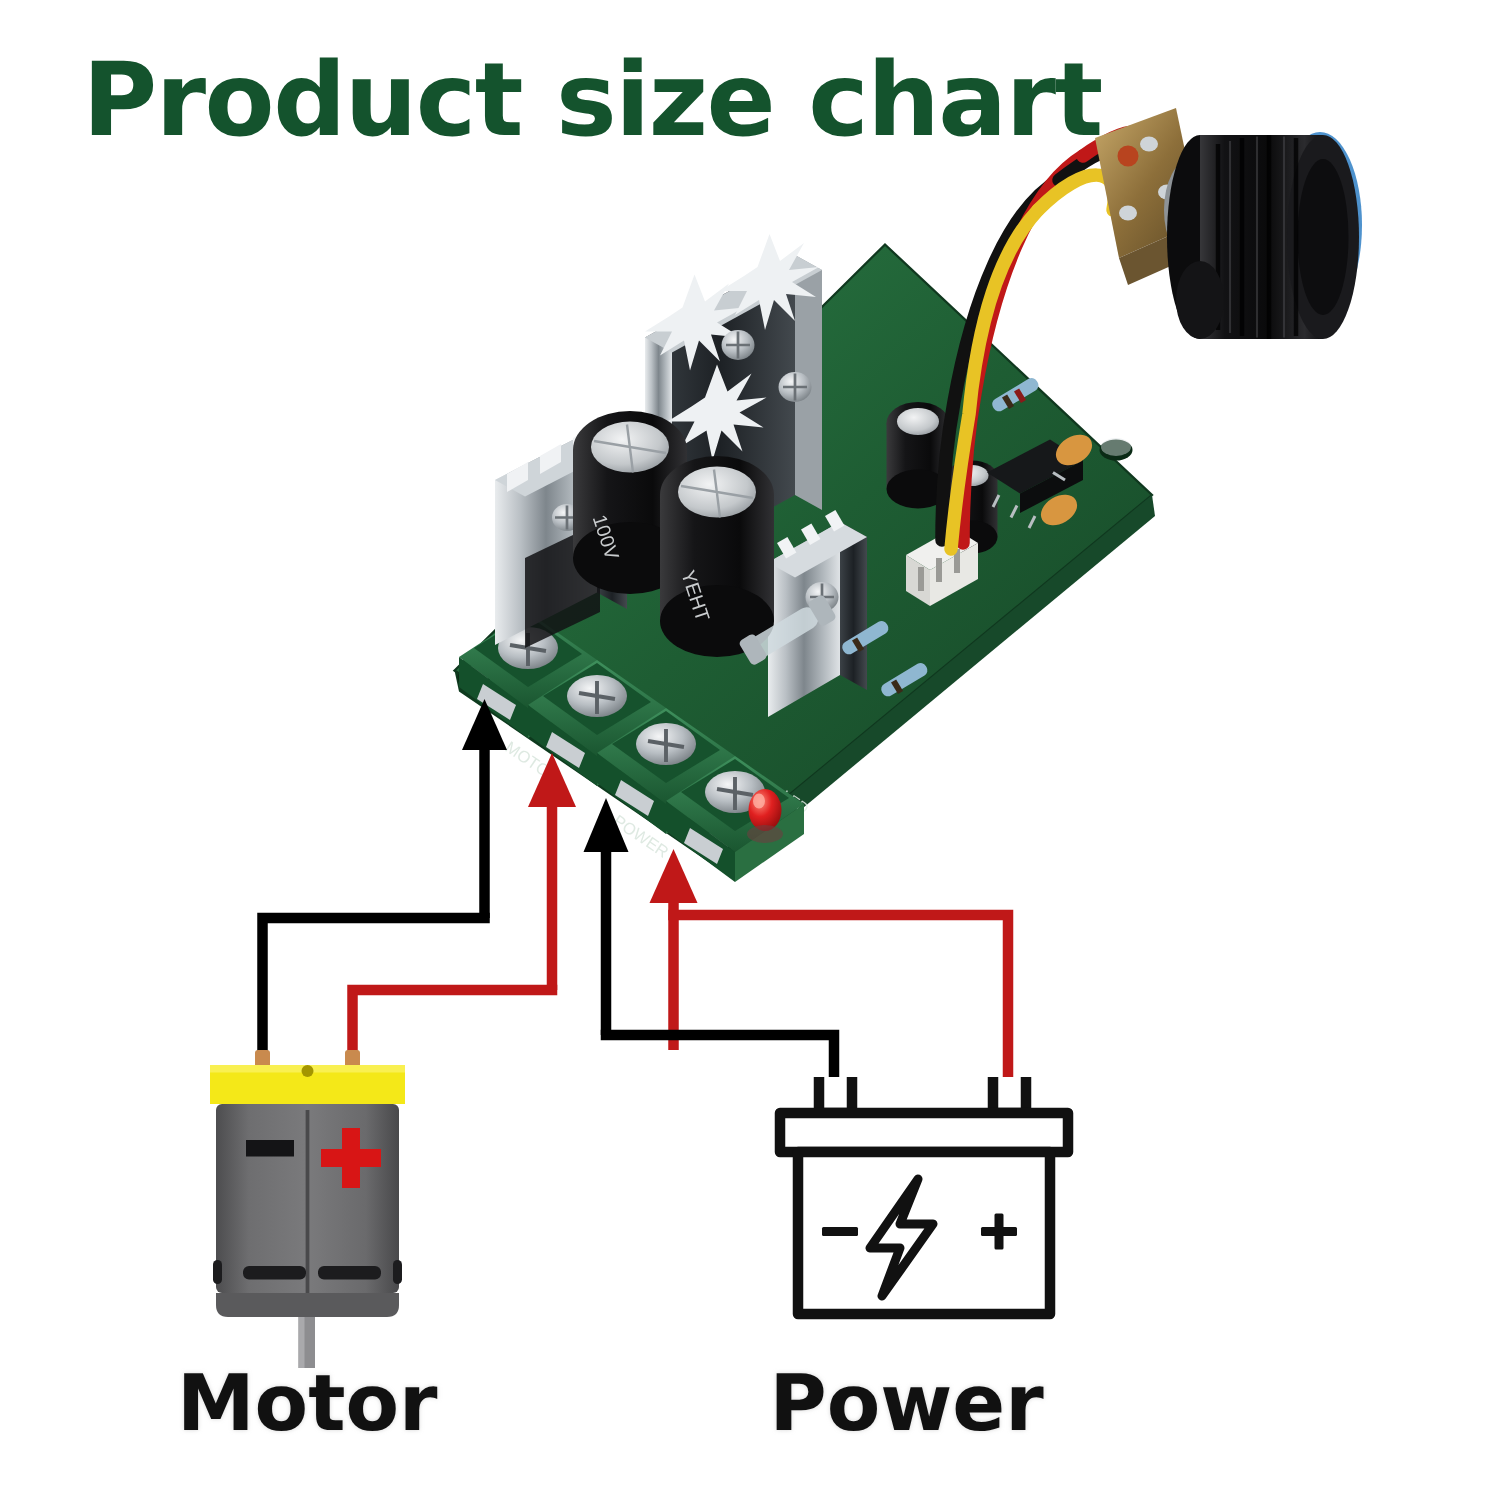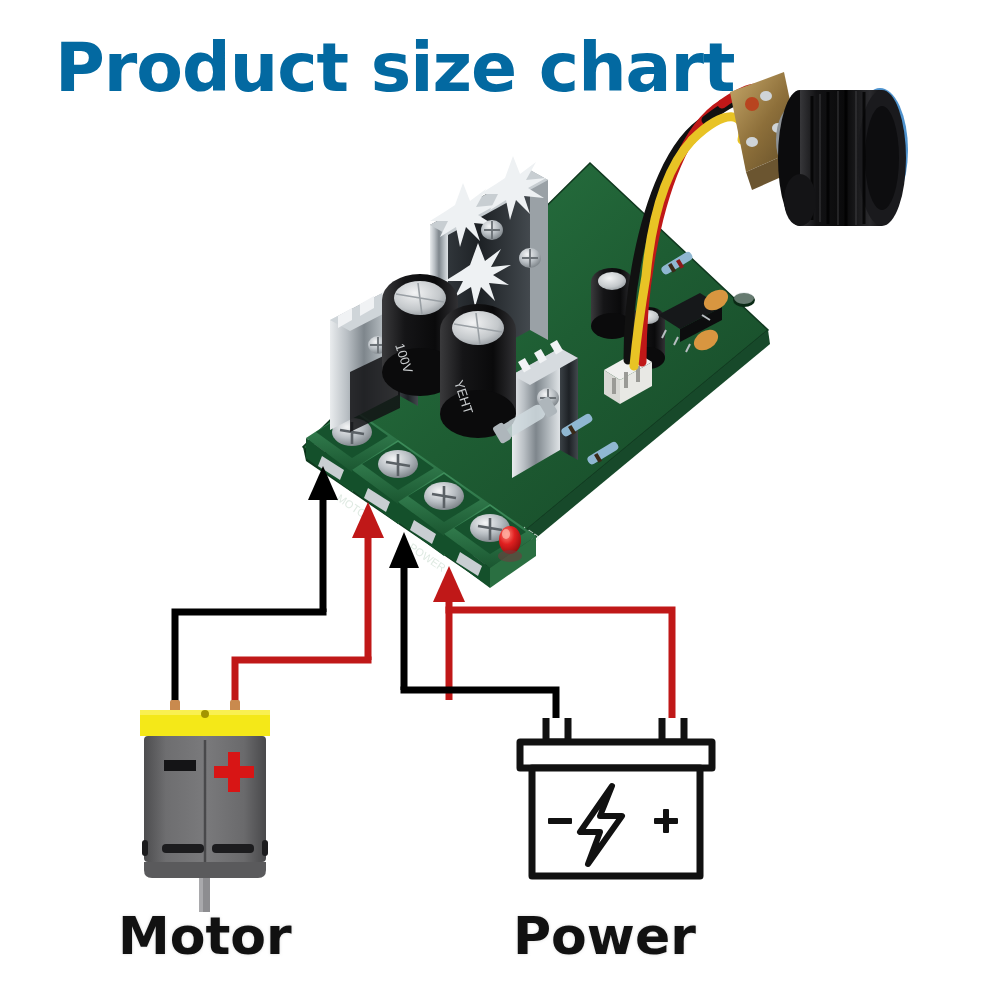--- a/index.html
+++ b/index.html
@@ -5,21 +5,21 @@
 <style>
   html,body{margin:0;padding:0;background:#ffffff;}
   body{width:1000px;height:1000px;overflow:hidden;
        font-family:"Liberation Sans", sans-serif;}
   #stage{position:relative;width:1000px;height:1000px;background:#ffffff;}
 
   
   .title{
     position:absolute;left:55px;top:28px;
     font-size:68px;font-weight:700;letter-spacing:-1px;
-    color:#0369a1;white-space:nowrap;
+    color:#14532d;white-space:nowrap;
     font-family:"DejaVu Sans", sans-serif;
   }
 
   
   .layer{position:absolute;left:0;top:0;width:1000px;height:1000px;}
 
   
   .bigLabel{
     position:absolute;font-size:52px;font-weight:700;color:#111;
     white-space:nowrap;font-family:"DejaVu Sans", sans-serif;

